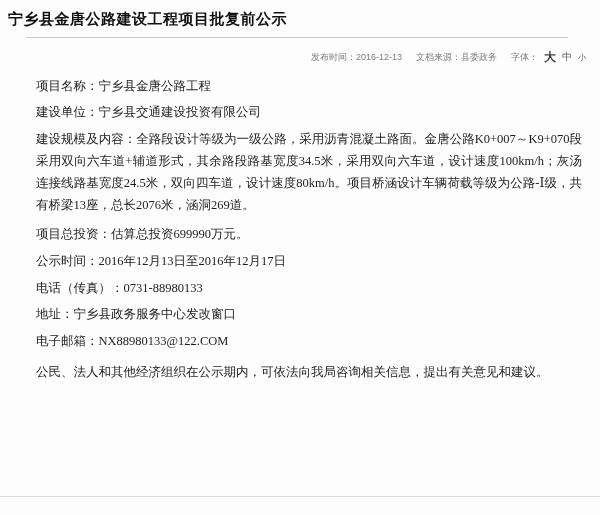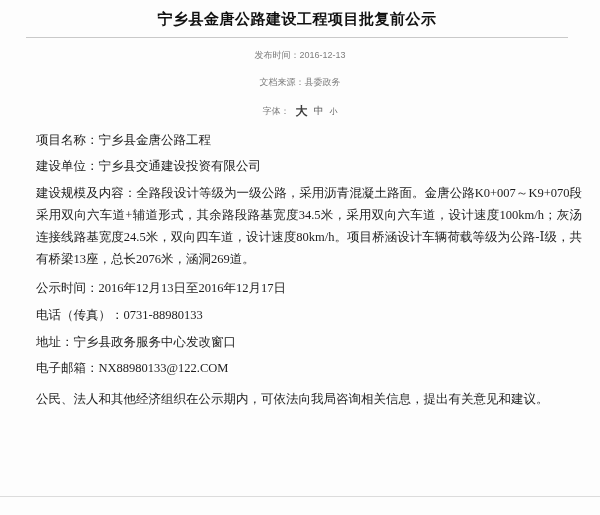--- a/index.html
+++ b/index.html
@@ -16,43 +16,42 @@
   }
   .page {
     position: relative;
     width: 600px;
     height: 515px;
     box-sizing: border-box;
     background: #fdfdfd;
   }
   .title-bar {
     padding: 10px 14px 6px 8px;
-    text-align: center;
+    text-align: left;
   }
   .doc-title {
     font-size: 15px;
     font-weight: bold;
     letter-spacing: 0.5px;
     color: #111111;
     line-height: 1.3;
   }
   .title-rule {
     margin: 7px 18px 0 18px;
     border-top: 1px solid #c9c9c9;
   }
   .meta-bar {
     display: flex;
     align-items: center;
-    justify-content: space-between;
+    justify-content: flex-end;
     gap: 14px;
     padding: 5px 14px 6px 14px;
     font-family: "Liberation Sans", "DejaVu Sans", sans-serif;
     font-size: 9px;
     color: #7d7d7d;
-    flex-direction: column;
   }
   .meta-item {
     white-space: nowrap;
   }
   .meta-fontsize {
     display: flex;
     align-items: center;
     gap: 6px;
     font-family: Liberation Serif, serif;
   }
@@ -104,20 +103,21 @@
       <span class="fs-opt big">大</span>
       <span class="fs-opt mid">中</span>
       <span class="fs-opt sml">小</span>
     </span>
   </div>
 
   <div class="body-area">
     <p class="para tight">项目名称：宁乡县金唐公路工程</p>
     <p class="para tight">建设单位：宁乡县交通建设投资有限公司</p>
     <p class="para block">建设规模及内容：全路段设计等级为一级公路，采用沥青混凝土路面。金唐公路K0+007～K9+070段采用双向六车道+辅道形式，其余路段路基宽度34.5米，采用双向六车道，设计速度100km/h；灰汤连接线路基宽度24.5米，双向四车道，设计速度80km/h。项目桥涵设计车辆荷载等级为公路-Ⅰ级，共有桥梁13座，总长2076米，涵洞269道。</p>
+    <p class="para tight">项目总投资：估算总投资699990万元。</p>
     <p class="para tight">公示时间：2016年12月13日至2016年12月17日</p>
     <p class="para tight">电话（传真）：0731-88980133</p>
     <p class="para tight">地址：宁乡县政务服务中心发改窗口</p>
     <p class="para tight">电子邮箱：NX88980133@122.COM</p>
     <p class="para final-note">公民、法人和其他经济组织在公示期内，可依法向我局咨询相关信息，提出有关意见和建议。</p>
   </div>
 
   <div class="footer-rule"></div>
 </div>
 

